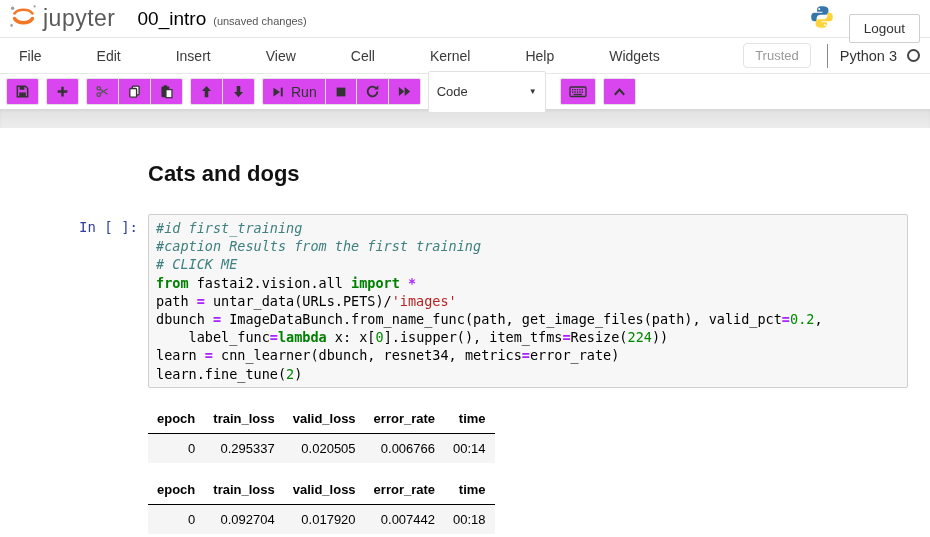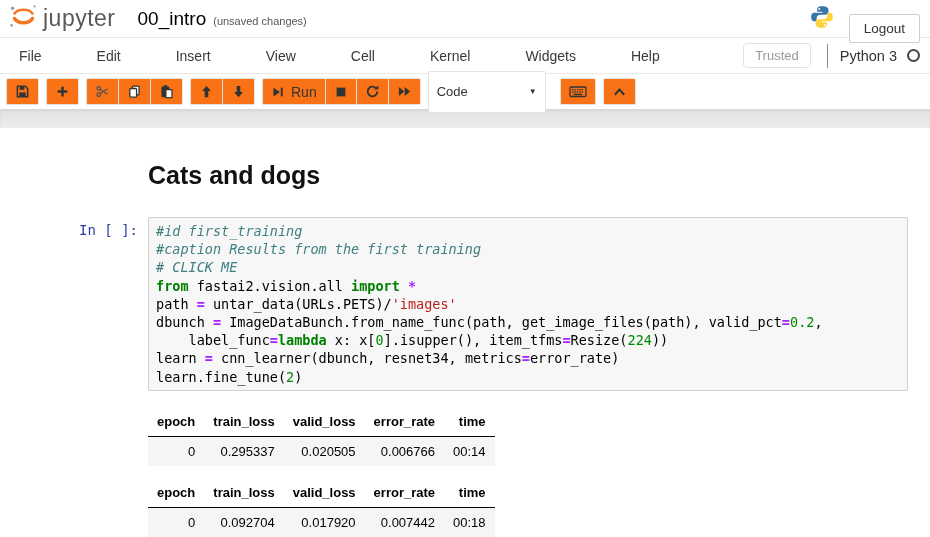--- a/index.html
+++ b/index.html
@@ -24,41 +24,41 @@
   .trusted-btn { background:#fff; border:1px solid #e3e3e3; border-radius:4px;
     color:#999; font-size:13px; padding: 4px 11px; margin-left:10px; }
   .kernel-divider { width:1px; height:24px; background:#888; margin: 0 12px 0 16px; }
   .kernel-name { font-size:14.5px; color:#333; }
   .kernel-indicator { width:13px; height:13px; border:2px solid #444; border-radius:50%;
     margin-left:10px; display:inline-block; }
 
   
   #toolbar { height: 35px; display:flex; align-items:center; padding: 0 6px; background:#fff; }
   .btn-group { display:flex; margin-right: 7px; }
-  .tbtn { height:27px; min-width:31px; background:#f97316; border:1px solid #e2e2e2;
+  .tbtn { height:27px; min-width:31px; background:#d946ef; border:1px solid #e2e2e2;
     border-radius:2px; display:flex; align-items:center; justify-content:center;
     padding: 0 8px; cursor:pointer; color:#333; }
   .btn-group .tbtn + .tbtn { margin-left:-1px; border-radius:0; }
   .btn-group .tbtn:first-child { border-radius:2px 0 0 2px; }
   .btn-group .tbtn:last-child { border-radius:0 2px 2px 0; }
   .btn-group .tbtn:only-child { border-radius:2px; }
   .run-label { font-size:14px; margin-left:6px; }
   .celltype { width:118px; height:42px; border:1px solid #e2e2e2; border-radius:2px;
     background:#fff; display:flex; align-items:center; justify-content:space-between;
     padding:0 8px; font-size:13px; color:#333; cursor:pointer; margin-right:14px; }
   .caret-down { font-size:8px; color:#333; }
   .tbtn svg { display:block; }
 
   
   .band { height:19px; background: linear-gradient(#e2e2e2, #ececec);
     box-shadow: inset 0 2px 3px rgba(0,0,0,0.05); }
   #notebook { background:#fff; margin-left:8px; height: 395px; padding-top: 33px; }
 
   .md-cell { padding-left:140px; }
-  .md-cell h1 { font-size:25px; font-weight:bold; color:#111;
+  .md-cell h1 { font-size:22px; font-weight:bold; color:#111;
     font-family:"Liberation Sans", sans-serif; }
 
   .code-cell { display:flex; margin-top:27px; }
   .prompt { width:140px; text-align:right; padding-right:10px; padding-top:5px;
     font-family:"DejaVu Sans Mono", monospace; font-size:14px; color:#303F9F;
     flex: none; }
   .input-area { flex:1; margin-right:22px; background:#f7f7f7;
     border:1px solid #cfcfcf; border-radius:2px; padding:4px 7px; }
   .cm { font-family:"DejaVu Sans Mono", monospace; font-size:13.5px; line-height:18.2px;
     color:#000; white-space:pre; }
@@ -106,22 +106,22 @@
 </div>
 
 <div id="menubar">
   <div id="menu-items" style="display:flex;gap:25px;">
       <span class="menu-item">File</span>
       <span class="menu-item">Edit</span>
       <span class="menu-item">Insert</span>
       <span class="menu-item">View</span>
       <span class="menu-item">Cell</span>
       <span class="menu-item">Kernel</span>
+      <span class="menu-item">Help</span>
       <span class="menu-item">Widgets</span>
-      <span class="menu-item">Help</span>
     </div>
   <span class="spacer"></span>
   <button class="trusted-btn">Trusted</button>
   <span class="kernel-divider"></span>
   <span class="kernel-name">Python 3</span>
   <span class="kernel-indicator"></span>
 </div>
 
 <div id="toolbar">
   <div class="btn-group">

